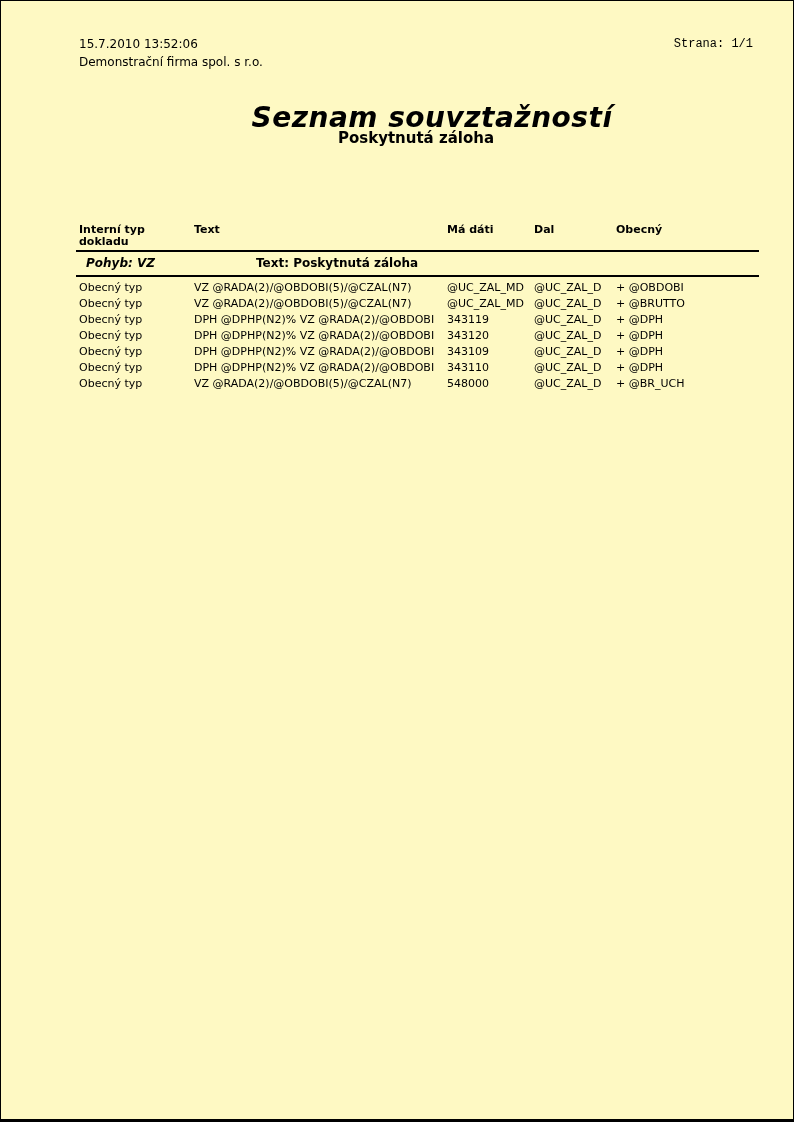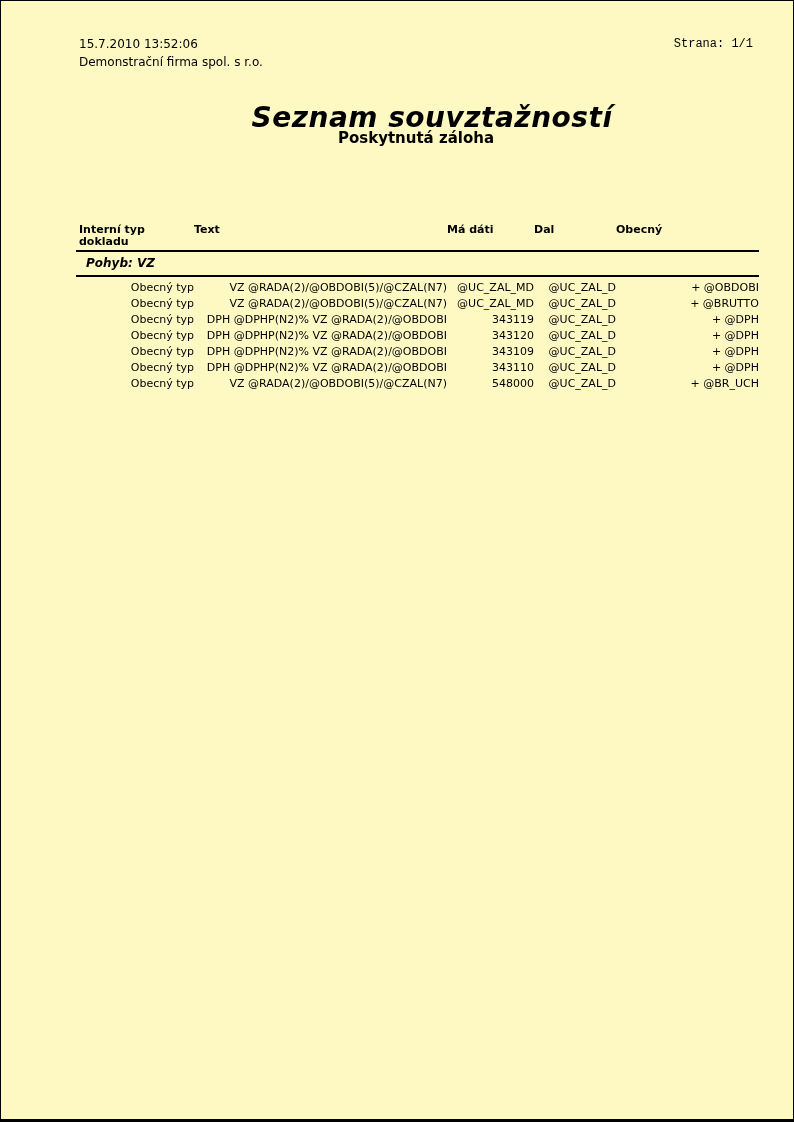--- a/index.html
+++ b/index.html
@@ -34,21 +34,21 @@
     position:relative;height:23px;line-height:23px;
     border-bottom:2px solid #000;
     font-weight:bold;font-size:12px;
   }
   .group-pohyb{position:absolute;left:10px;white-space:nowrap;font-style:italic;}
   .group-text{position:absolute;left:180px;white-space:nowrap;}
   .tbody{margin-top:3px;}
   .trow{
     display:grid;
     grid-template-columns:118px 253px 87px 82px 1fr;
-    height:16px;line-height:16px;text-align:right;
+    height:16px;line-height:16px;
   }
   .trow > div{overflow:hidden;white-space:nowrap;}
 </style>
 </head>
 <body>
 
 <div class="page">
 
   <div class="datetime">15.7.2010 13:52:06</div>
   <div class="company">Demonstrační firma spol. s r.o.</div>
@@ -62,20 +62,21 @@
     <div class="thead">
       <div class="c1">Interní typ dokladu</div>
       <div>Text</div>
       <div>Má dáti</div>
       <div>Dal</div>
       <div>Obecný</div>
     </div>
 
     <div class="group-row">
       <span class="group-pohyb">Pohyb: VZ</span>
+      <span class="group-text">Text: Poskytnutá záloha</span>
     </div>
 
     <div class="tbody">
       <div class="trow">
         <div class="c1">Obecný typ</div>
         <div>VZ @RADA(2)/@OBDOBI(5)/@CZAL(N7)</div>
         <div>@UC_ZAL_MD</div>
         <div>@UC_ZAL_D</div>
         <div>+ @OBDOBI</div>
       </div>

